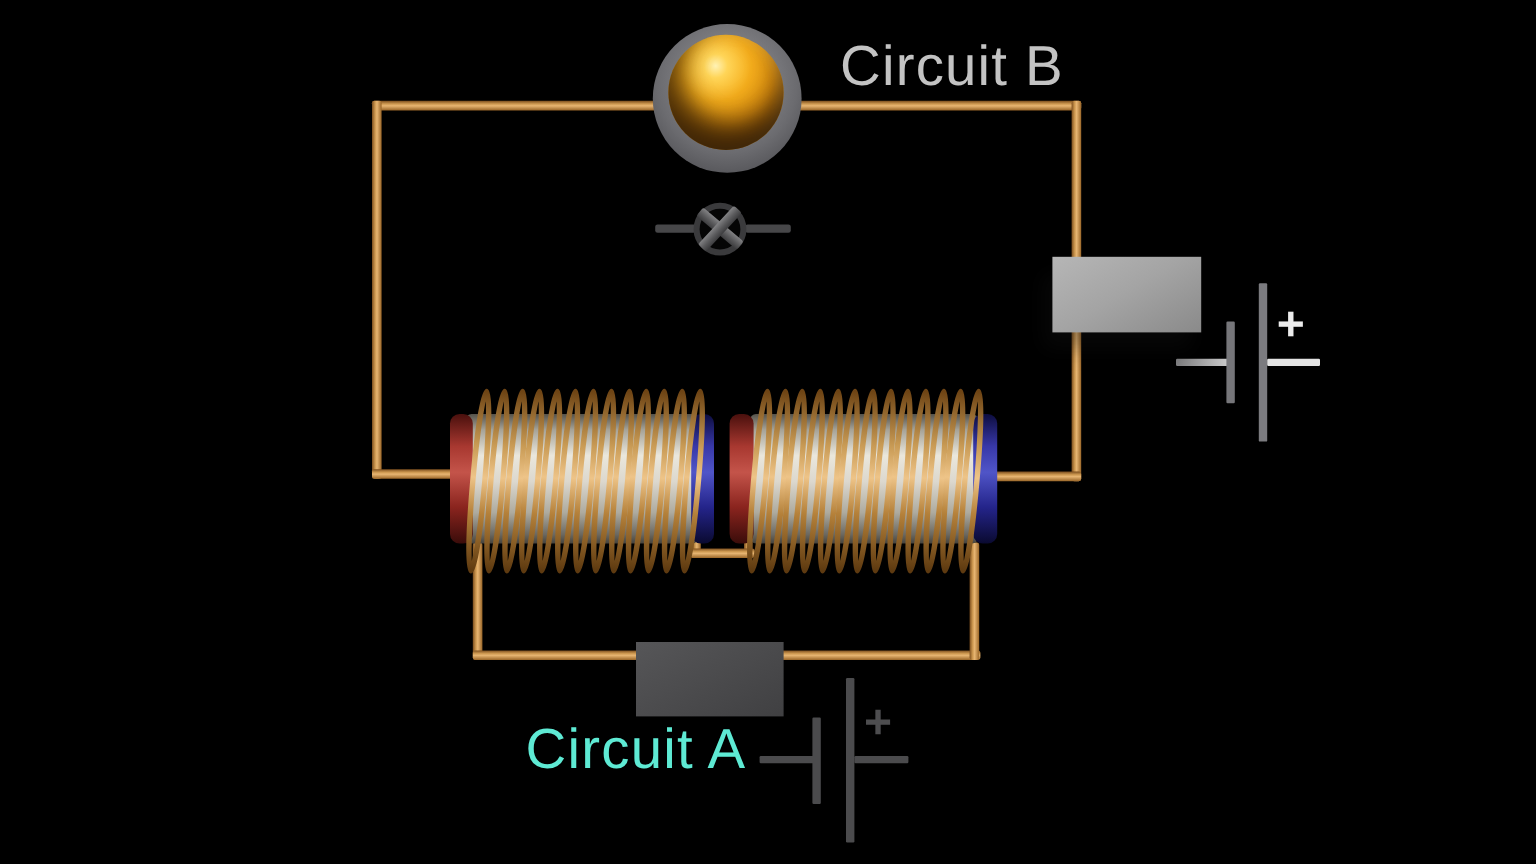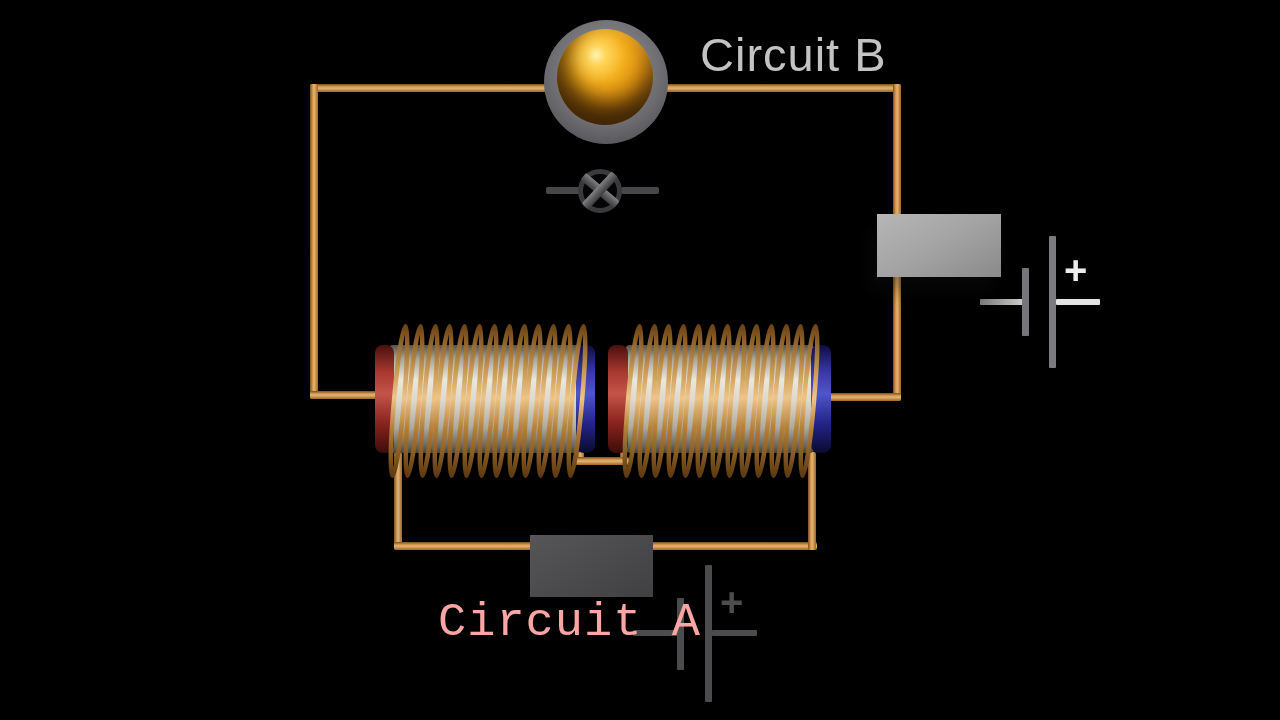--- a/index.html
+++ b/index.html
@@ -71,21 +71,21 @@
   .plus-a { left: 720px; top: 582px; color: #4d4d4f; }
 
   
   .coil { position: absolute; top: 314px; z-index: 2; }
   .coil-left { left: 370px; }
   .coil-right { left: 600px; }
 
   
   .circuit-label { position: absolute; z-index: 4; letter-spacing: 1px; }
   .label-b { left: 700px; top: 27px; font-size: 47px; color: #c3c3c3; text-shadow: 0 2px 2px rgba(0,0,0,0.6); text-align: center; }
-  .label-a { left: 438px; top: 596px; font-size: 47px; color: #fca5a5; font-family: Liberation Mono, monospace; }
+  .label-a { left: 438px; top: 596px; font-size: 47px; color: #5eead4; }
 </style>
 </head>
 <body>
 
 <div class="stage">
 
   <div class="wire wh" style="left:310px; top:84px; width:591px; height:8px;"></div>
   <div class="wire wv" style="left:310px; top:84px; width:8px; height:315px;"></div>
   <div class="wire wh" style="left:310px; top:391px; width:82px; height:8px;"></div>
   <div class="wire wv" style="left:893px; top:84px; width:8px; height:317px;"></div>

